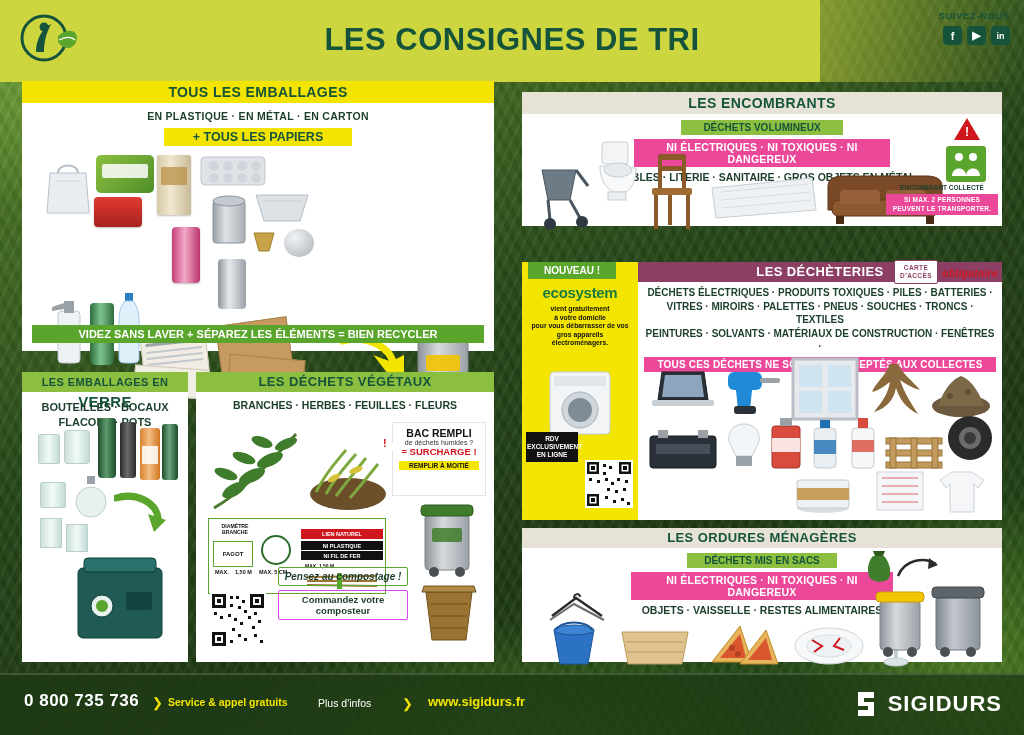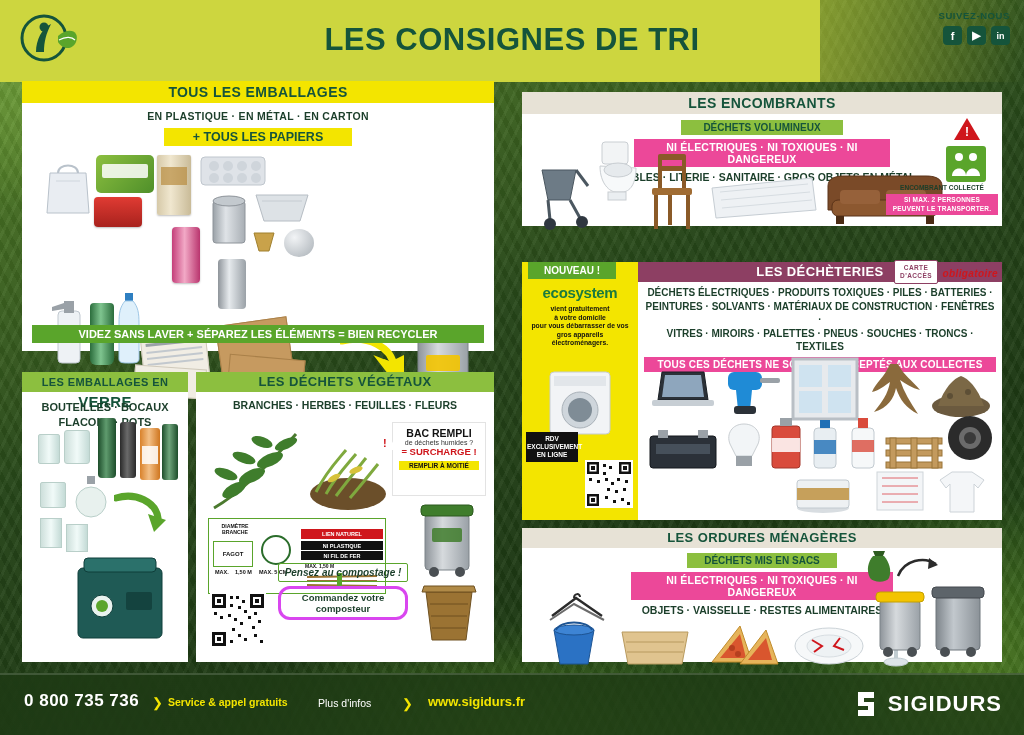--- a/index.html
+++ b/index.html
@@ -508,21 +508,21 @@
             <rect x="28" y="42" width="3" height="3"></rect>
             <rect x="34" y="46" width="3" height="3"></rect>
           <rect x="44" y="42" width="3" height="3"></rect>
             <rect x="50" y="48" width="3" height="3"></rect>
             <rect x="20" y="48" width="3" height="3"></rect>
         </g>
       </svg>
     </div>
     <div class="ob" style="left:82px; bottom:42px; width:130px; position:absolute;">
       <div style="font-size:10px;font-style:italic;font-weight:bold;color:#1b3e2a;text-align:center;border:1px solid #5aa52b;padding:3px 2px;border-radius:2px;">Pensez au compostage !</div>
-      <div style="margin-top:4px;font-size:9.5px;font-weight:bold;color:#1b3e2a;text-align:center;border:3px solid #d946ef;padding:3px 2px;border-radius:12px;">Commandez votre composteur</div>
+      <div style="margin-top:4px;font-size:9.5px;font-weight:bold;color:#1b3e2a;text-align:center;border:1px solid #d946ef;padding:3px 2px;border-radius:2px;">Commandez votre composteur</div>
     </div>
 
     <div class="ob" style="left:222px; bottom:18px; width:62px; height:72px; position:absolute;">
       <svg viewBox="0 0 62 72" width="62" height="72">
         <path d="M8 20 L54 20 L48 68 L14 68 Z" fill="#9b7333" stroke="#6f5121"></path>
         <path d="M4 20 L58 20 L56 14 L6 14 Z" fill="#b08a47" stroke="#6f5121"></path>
         <g stroke="#6f5121">
           <line x1="12" y1="32" x2="50" y2="32"></line>
             <line x1="13" y1="44" x2="49" y2="44"></line>
             <line x1="14" y1="56" x2="48" y2="56"></line>
@@ -606,22 +606,22 @@
 
   <div class="panel" id="p-decheteries">
     <div class="panel-hd hd-plum hd" style="margin-left:116px; position:relative;">
       <span>LES DÉCHÈTERIES</span>
       <div class="carte-acces" style="white-space:pre-line">CARTE
 D'ACCÈS</div>
       <div class="oblig">obligatoire</div>
     </div>
     <div style="margin-left:116px;">
       <div class="dech-lines">DÉCHETS ÉLECTRIQUES · PRODUITS TOXIQUES · PILES · BATTERIES ·</div>
+      <div class="dech-lines" style="padding-top:0">VITRES · MIROIRS · PALETTES · PNEUS · SOUCHES · TRONCS · TEXTILES</div>
       <div class="dech-lines" style="padding-top:0">PEINTURES · SOLVANTS · MATÉRIAUX DE CONSTRUCTION · FENÊTRES ·</div>
-      <div class="dech-lines" style="padding-top:0">VITRES · MIROIRS · PALETTES · PNEUS · SOUCHES · TRONCS · TEXTILES</div>
       <div class="redbar dech-red">TOUS CES DÉCHETS NE SONT PAS ACCEPTÉS AUX COLLECTES</div>
     </div>
 
     <div class="ob" style="left:128px; top:104px; width:66px; height:48px;">
       <svg viewBox="0 0 66 48" width="66" height="48">
         <path d="M12 6 L54 6 L58 34 L8 34 Z" fill="#2b3138" stroke="#1a1f24"></path>
         <path d="M15 9 L51 9 L54 31 L12 31 Z" fill="#8ea6bd"></path>
         <rect x="2" y="34" width="62" height="6" rx="2" fill="#c7ced4"></rect>
       </svg>
     </div>

